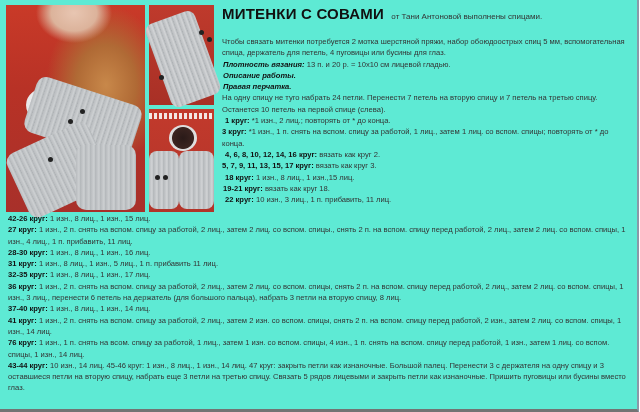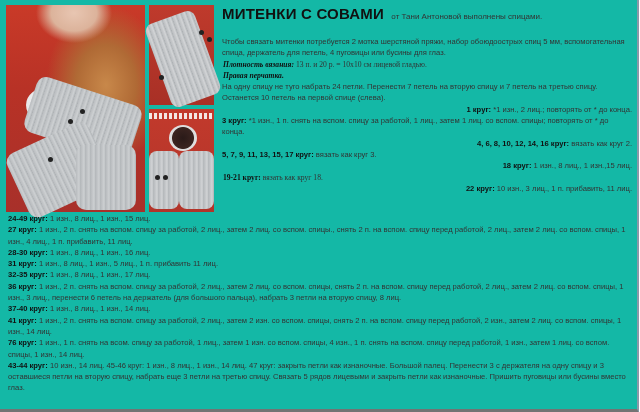--- a/index.html
+++ b/index.html
@@ -1,19 +1,19 @@
 <!DOCTYPE html>
 <html><head>
 <meta charset="utf-8">
 <style>
   html, body { margin: 0; padding: 0; background: #ffffff; }
   body { width: 640px; height: 412px; position: relative; overflow: hidden;
          font-family: "Liberation Sans", sans-serif; color: #222; }
   .frame { position: absolute; left: 0; top: 0; width: 637px; height: 409px;
-           border-right: 2px solid #8a98a8; border-bottom: 4px solid #737373; background: #14b8a6; }
+           border-right: 2px solid #8a98a8; border-bottom: 4px solid #737373; background: #5eead4; }
   .photos { position: absolute; left: 6px; top: 5px; width: 208px; height: 207px; }
   .photo-main { position: absolute; left: 0; top: 0; width: 139px; height: 207px;
     background:
       radial-gradient(ellipse 38px 30px at 68px 8px, #e8c6b2 0%, #dcb39b 60%, rgba(0,0,0,0) 100%),
       radial-gradient(ellipse 60px 80px at 100px 80px, #c8884a 0%, #b06a35 50%, rgba(0,0,0,0) 100%),
       linear-gradient(180deg, #c93a28 0%, #b83226 40%, #a8302a 100%);
   }
   .mitt { position: absolute; background: repeating-linear-gradient(90deg, #b9bcbf 0px, #cdd0d2 3px, #aeb2b5 5px);
           border-radius: 10px; }
   .m1 { left: 22px; top: 85px; width: 110px; height: 58px; transform: rotate(18deg); }
@@ -39,22 +39,22 @@
   .title-row { position: absolute; left: 222px; top: 5px; white-space: nowrap; }
   .title { font-size: 15px; font-weight: bold; color: #111; letter-spacing: 0.2px; }
   .subtitle { font-size: 8px; color: #333; margin-left: 3px; }
 
   .text { font-size: 7.6px; line-height: 11.3px; color: #333; }
   .text b, .bold { font-weight: bold; color: #111; }
   .ital { font-style: italic; font-weight: bold; color: #111; }
   .upper { position: absolute; left: 222px; top: 36px; width: 410px; }
   .lower { position: absolute; left: 8px; top: 213px; width: 624px; }
   .p { margin: 0; }
-  .ind { padding-left: 3px; text-align: right; }
-  .ind2 { padding-left: 1px; font-family: Liberation Serif, serif; }
+  .ind { padding-left: 3px; }
+  .ind2 { padding-left: 1px; }
 </style>
 </head>
 <body>
 
 <div class="frame">
 
   <div class="photos">
     <div class="photo-main">
       <div class="cup"></div>
       <div class="mitt m1"></div>
@@ -83,34 +83,35 @@
   <div class="title-row">
     <span class="title">МИТЕНКИ С СОВАМИ</span>
     <span class="subtitle">от Тани Антоновой выполнены спицами.</span>
   </div>
 
   <div class="upper text">
     <p class="p">Чтобы связать митенки потребуется 2 мотка шерстяной пряжи, набор обоюдоострых спиц 5 мм, вспомогательная спица, держатель для петель, 4 пуговицы или бусины для глаз.</p>
     <p class="p ind2">
       <span class="ital">Плотность вязания:</span><span> 13 п. и 20 р. = 10х10 см лицевой гладью.</span>
     </p>
+    <p class="p ind2 ital">Описание работы.</p>
     <p class="p ind2 ital">Правая перчатка.</p>
     <p class="p">На одну спицу не туго набрать 24 петли. Перенести 7 петель на вторую спицу и 7 петель на третью спицу. Останется 10 петель на первой спице (слева).</p>
 
     <p class="p ind"><b>1 круг:</b><span> *1 изн., 2 лиц.; повторять от * до конца.</span></p>
     <p class="p"><b>3 круг:</b><span> *1 изн., 1 п. снять на вспом. спицу за работой, 1 лиц., затем 1 лиц. со вспом. спицы; повторять от * до конца.</span></p>
     <p class="p ind"><b>4, 6, 8, 10, 12, 14, 16 круг:</b><span> вязать как круг 2.</span></p>
     <p class="p"><b>5, 7, 9, 11, 13, 15, 17 круг:</b><span> вязать как круг 3.</span></p>
     <p class="p ind"><b>18 круг:</b><span> 1 изн., 8 лиц., 1 изн.,15 лиц.</span></p>
     <p class="p ind2"><b>19-21 круг:</b><span> вязать как круг 18.</span></p>
     <p class="p ind"><b>22 круг:</b><span> 10 изн., 3 лиц., 1 п. прибавить, 11 лиц.</span></p>
   </div>
 
   <div class="lower text">
-    <p class="p"><b>24-49 круг:</b><span> 1 изн., 8 лиц., 1 изн., 15 лиц.</span></p>
+    <p class="p"><b>42-26 круг:</b><span> 1 изн., 8 лиц., 1 изн., 15 лиц.</span></p>
     <p class="p"><b>27 круг:</b><span> 1 изн., 2 п. снять на вспом. спицу за работой, 2 лиц., затем 2 лиц. со вспом. спицы., снять 2 п. на вспом. спицу перед работой, 2 лиц., затем 2 лиц. со вспом. спицы, 1 изн., 4 лиц., 1 п. прибавить, 11 лиц.</span></p>
     <p class="p"><b>28-30 круг:</b><span> 1 изн., 8 лиц., 1 изн., 16 лиц.</span></p>
     <p class="p"><b>31 круг:</b><span> 1 изн., 8 лиц., 1 изн., 5 лиц., 1 п. прибавить 11 лиц.</span></p>
     <p class="p"><b>32-35 круг:</b><span> 1 изн., 8 лиц., 1 изн., 17 лиц.</span></p>
     <p class="p"><b>36 круг:</b><span> 1 изн., 2 п. снять на вспом. спицу за работой, 2 лиц., затем 2 лиц. со вспом. спицы, снять 2 п. на вспом. спицу перед работой, 2 лиц., затем 2 лиц. со вспом. спицы, 1 изн., 3 лиц., перенести 6 петель на держатель (для большого пальца), набрать 3 петли на вторую спицу, 8 лиц.</span></p>
     <p class="p"><b>37-40 круг:</b><span> 1 изн., 8 лиц., 1 изн., 14 лиц.</span></p>
     <p class="p"><b>41 круг:</b><span> 1 изн., 2 п. снять на вспом. спицу за работой, 2 лиц., затем 2 изн. со вспом. спицы, снять 2 п. на вспом. спицу перед работой, 2 изн., затем 2 лиц. со вспом. спицы, 1 изн., 14 лиц.</span></p>
     <p class="p"><b>76 круг:</b><span> 1 изн., 1 п. снять на всом. спицу за работой, 1 лиц., затем 1 изн. со вспом. спицы, 4 изн., 1 п. снять на вспом. спицу перед работой, 1 изн., затем 1 лиц. со вспом. спицы, 1 изн., 14 лиц.</span></p>
     <p class="p"><b>43-44 круг:</b><span> 10 изн., 14 лиц. 45-46 круг: 1 изн., 8 лиц., 1 изн., 14 лиц. 47 круг: закрыть петли как изнаночные. Большой палец. Перенести 3 с держателя на одну спицу и 3 оставшиеся петли на вторую спицу, набрать еще 3 петли на третью спицу. Связать 5 рядов лицевыми и закрыть петли как изнаночные. Пришить пуговицы или бусины вместо глаз.</span></p>
   </div>

